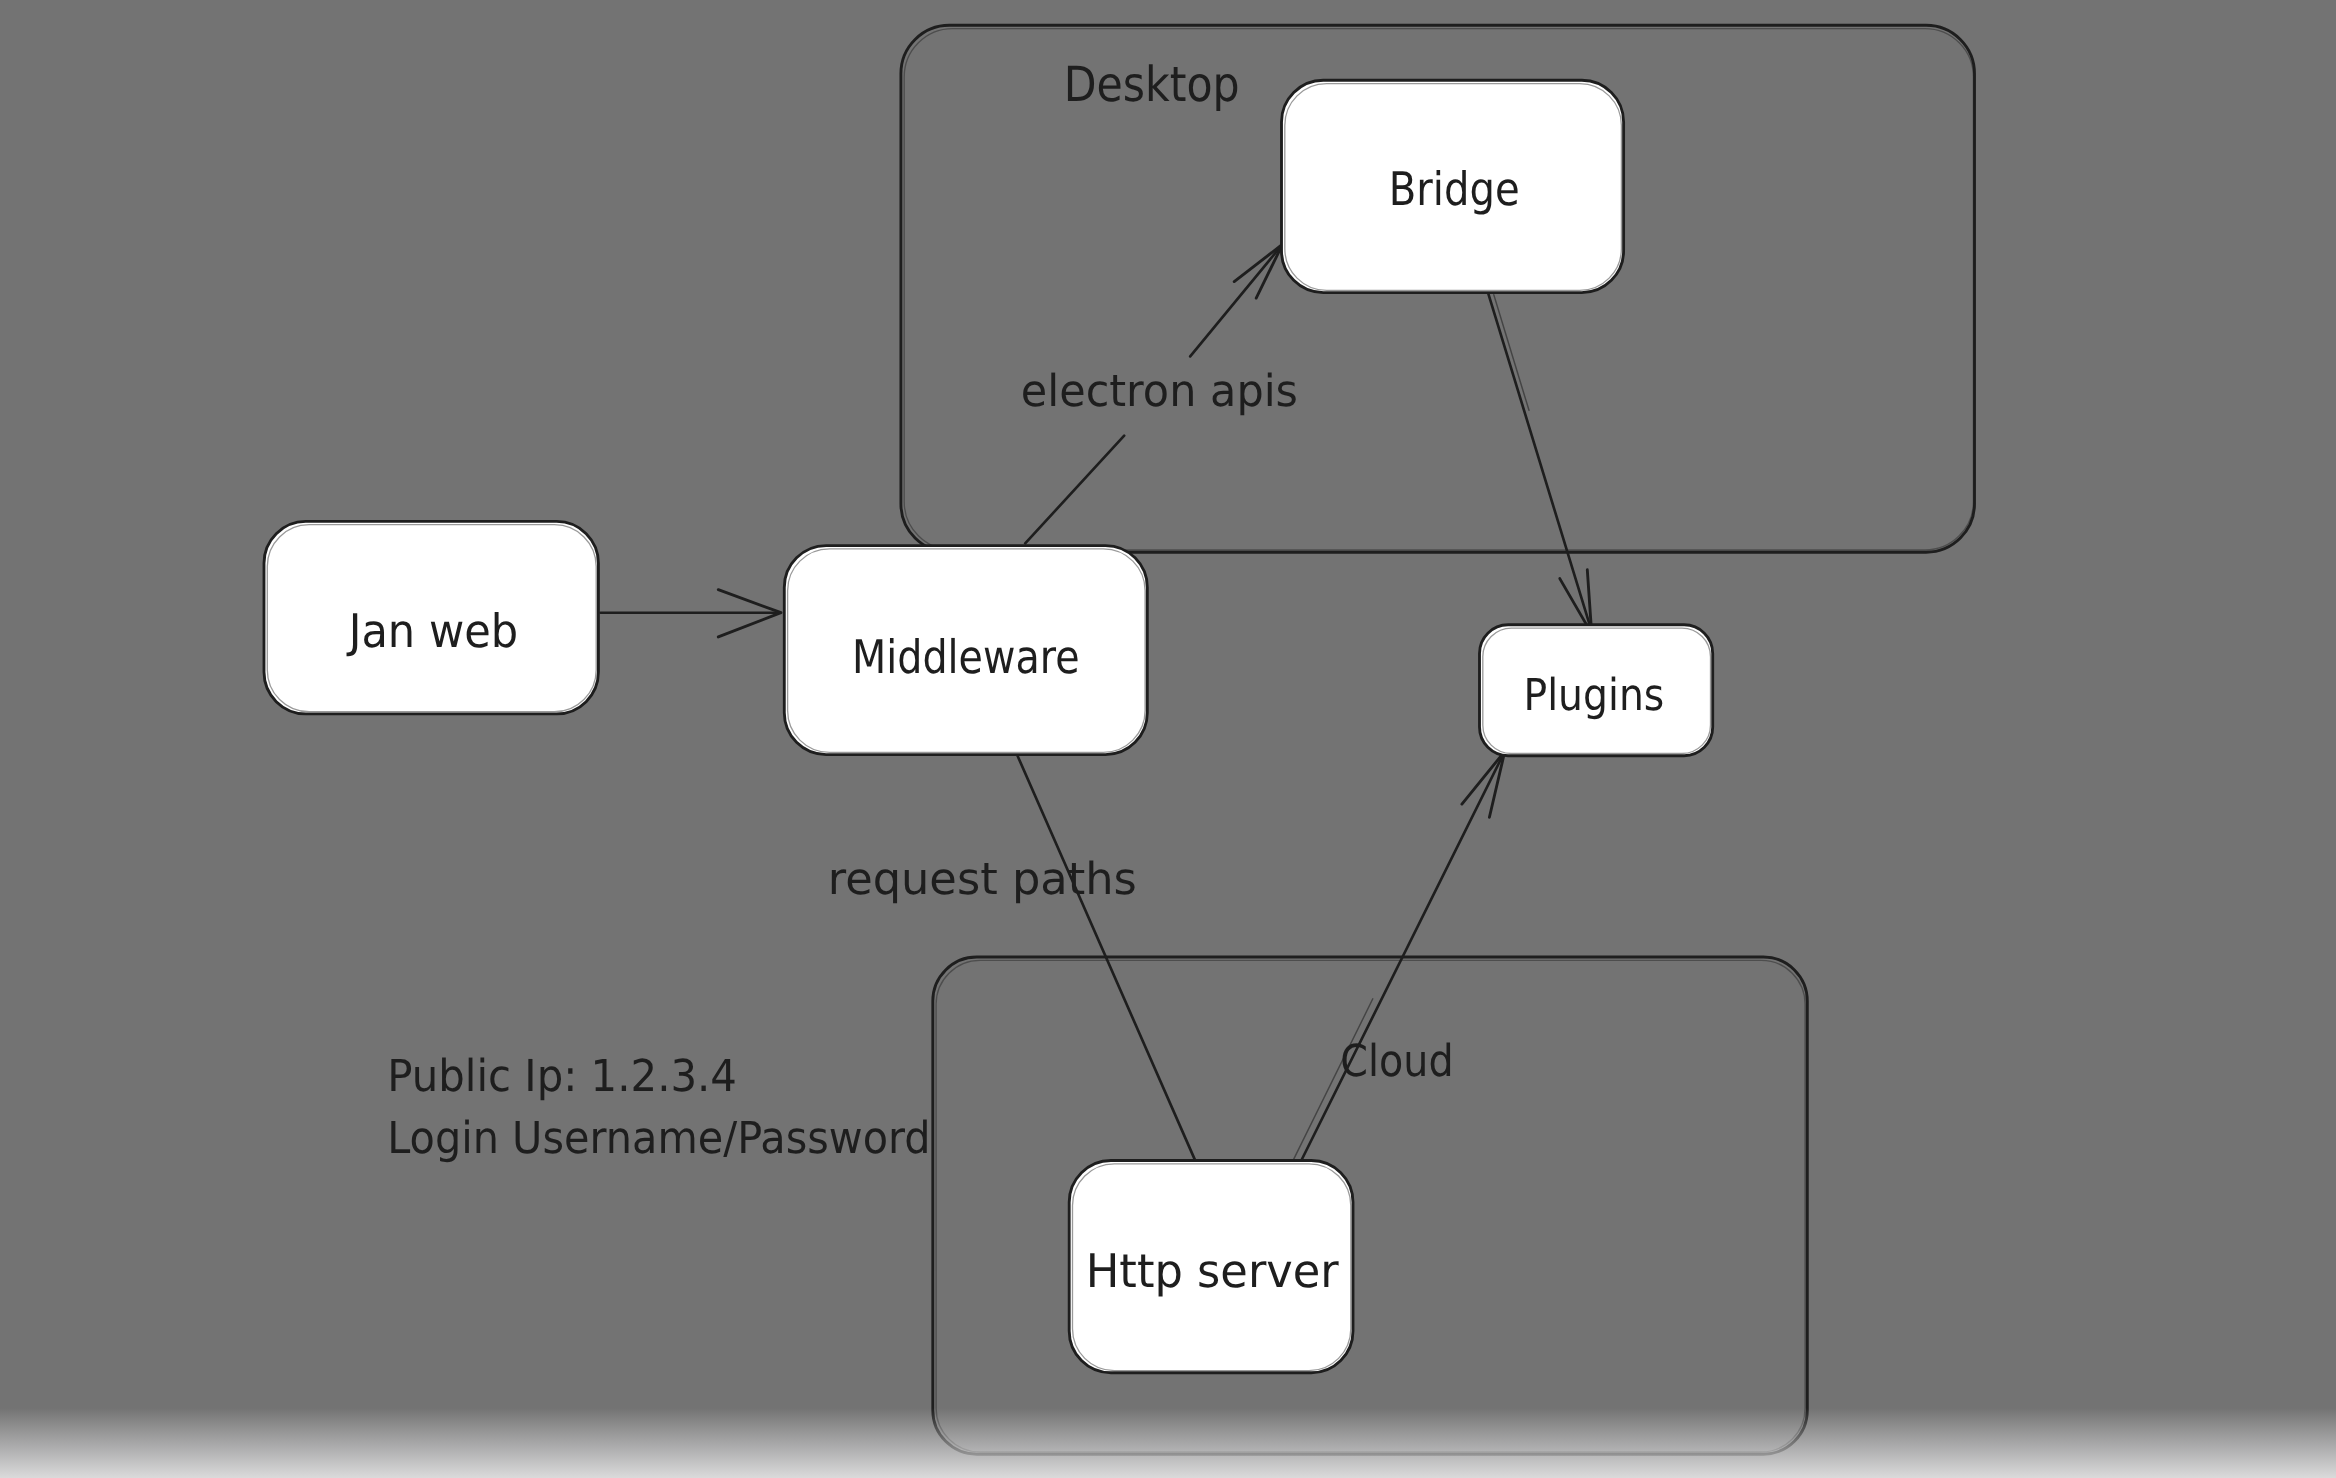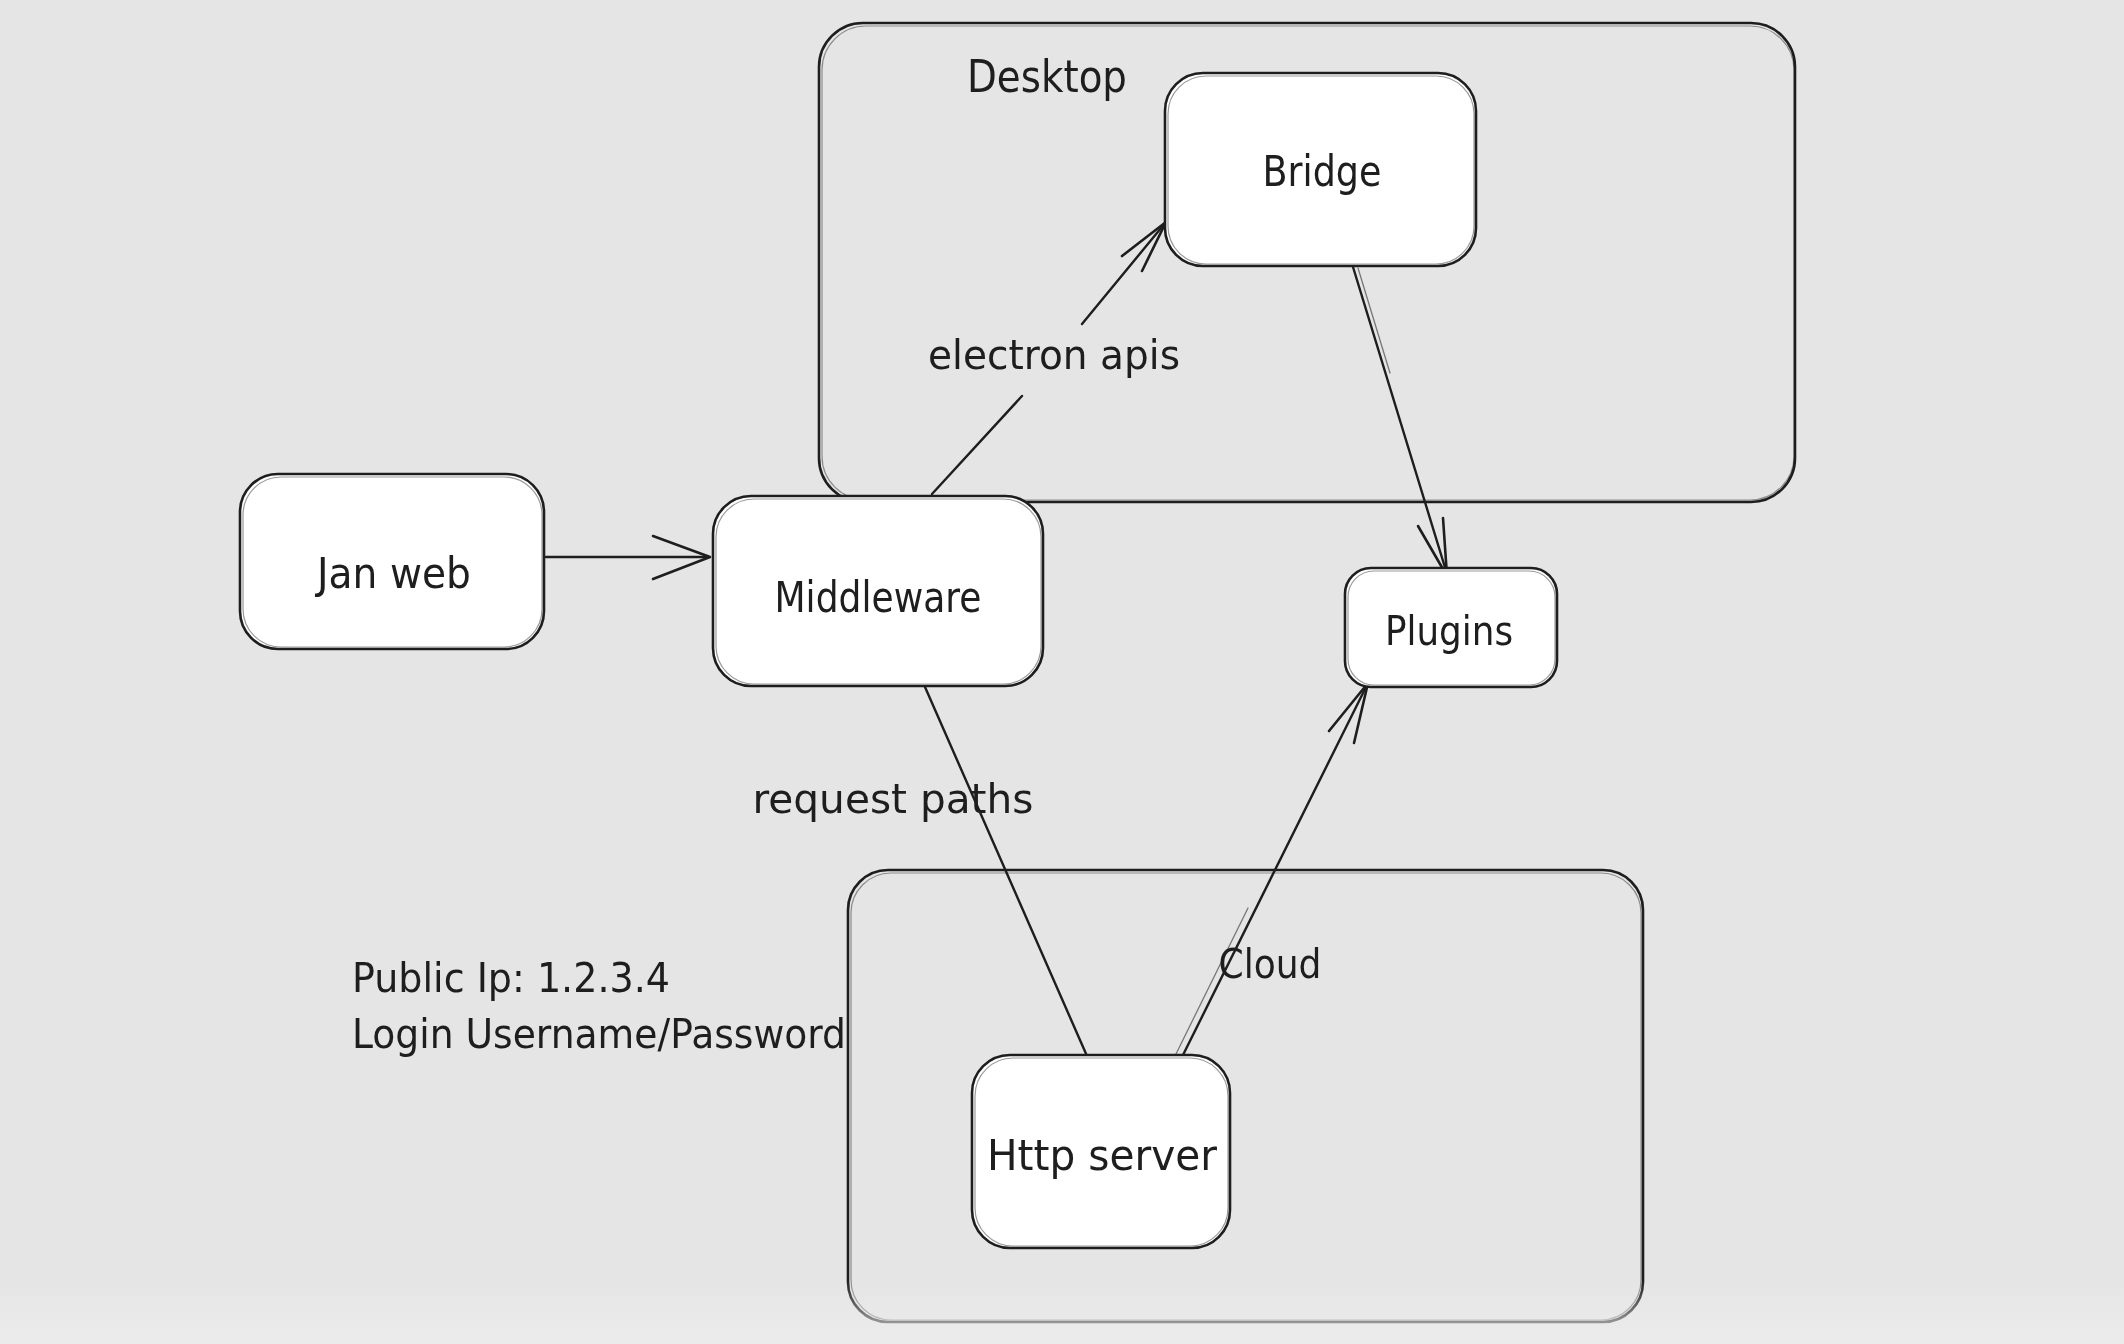--- a/index.html
+++ b/index.html
@@ -8,21 +8,21 @@
     background: #ffffff;
     width: 2124px;
     height: 1344px;
     overflow: hidden;
     font-family: "DejaVu Sans", "Liberation Sans", sans-serif;
   }
   .stage {
     position: relative;
     width: 2124px;
     height: 1344px;
-    background: #e5e5e5;
+    background: #737373;
   }
   svg.canvas {
     position: absolute;
     left: 0;
     top: 0;
     display: block;
   }
   .shape {
     fill: #ffffff;
     stroke: #1e1e1e;

